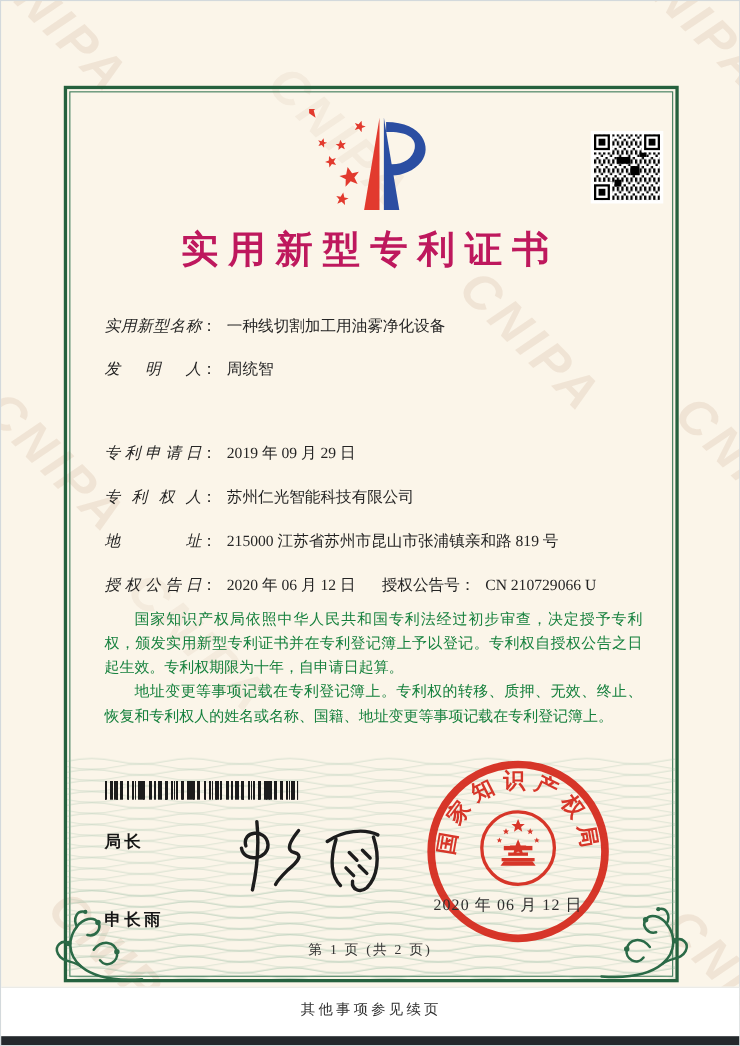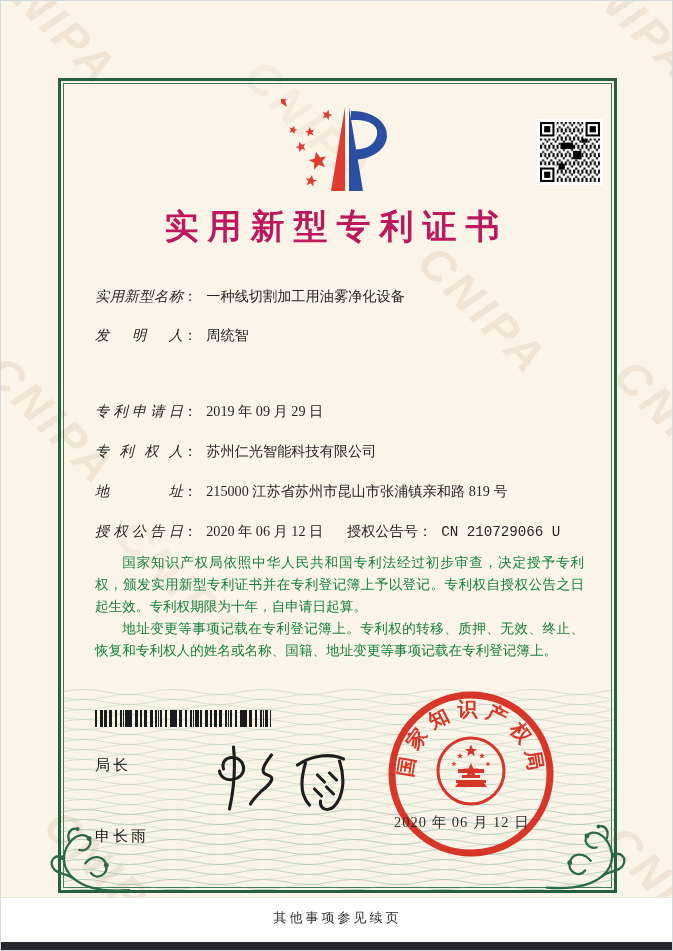--- a/index.html
+++ b/index.html
@@ -17,32 +17,32 @@
   .abs { position:absolute; z-index:2; }
   .cert-no { left:94px; top:117px; font-size:14px; letter-spacing:3px; color:#3b3b3b; }
   .logo { left:280px; top:98px; }
   .qr-box { left:536px; top:118px; width:66px; height:66px; background:#fff; padding:3px; }
   .title { left:0; right:0; top:203px; text-align:center; font-size:34px;
            font-weight:700; letter-spacing:9px; color:#be185d; }
   .field-row { left:94px; width:505px; height:20px; font-size:14.2px; color:#252525; }
   .flabel { display:inline-block; width:88px; text-align:justify; text-align-last:justify;
             vertical-align:top;font-style:italic; }
   .fcolon { margin-right:9px; }
-  .fgroup2 { position:absolute; left:252px; top:0;font-family:Liberation Mono, monospace; }
+  .fgroup2 { position:absolute; left:252px; top:0; }
   .paras { left:94px; top:551px; width:489px; font-size:13.6px; line-height:1.62;
            text-align:justify; color:#15803d; }
   .paras p { text-indent:2em; }
   .waves { left:60px; top:686px; z-index:1; }
   .barcode { left:94px; top:709px; width:176px; height:17px;
     background:
       repeating-linear-gradient(90deg,#1c1c1c 0 2px,rgba(0,0,0,0) 2px 5px),
       repeating-linear-gradient(90deg,#1c1c1c 0 1px,rgba(0,0,0,0) 1px 7px),
       repeating-linear-gradient(90deg,rgba(0,0,0,0) 0 9px,#1c1c1c 9px 12px,rgba(0,0,0,0) 12px 23px); }
   .director { left:94px; font-family:"Liberation Sans", sans-serif;
-              font-weight:400; font-size:15px; letter-spacing:3px; color:#161616; }
+              font-weight:700; font-size:15px; letter-spacing:3px; color:#161616; }
   .sig { left:190px; top:742px; }
   .seal { left:383px; top:686px; opacity:0.93; }
   .seal-date { left:393px; top:812px; font-size:14.5px; letter-spacing:1px;
                color:#2e2e2e; z-index:3; }
   .page-ind { left:0; right:0; top:854px; text-align:center; font-size:12.5px;
               letter-spacing:2px; color:#333; }
   .flourish { z-index:2; }
   .strip { position:absolute; left:0; top:896px; width:673px; height:63px;
            background:#ffffff; border-top:1px solid #e7e7e2; z-index:3;
            text-align:center; }
@@ -204,20 +204,21 @@
         <rect x="-13" y="-2" width="26" height="4"></rect>
         <rect x="-9" y="4" width="18" height="3"></rect>
         <rect x="-15" y="9" width="30" height="3"></rect>
         <path d="M-16,16 L16,16 L13,12 L-13,12 Z"></path>
       </g>
     </g>
   </svg>
 
   <div class="abs seal-date">2020 年 06 月 12 日</div>
 
+  <div class="abs page-ind">第 1 页 (共 2 页)</div>
 
   <svg class="abs flourish" style="left:46px;top:824px" width="86" height="72" viewBox="0 0 90 75">
     <g fill="none" stroke="#2b6a47" stroke-width="2.4" stroke-linecap="round">
       <path d="M86,68 C60,70 40,66 28,56 C14,44 16,28 24,18 C30,10 40,8 44,14 C48,20 42,28 34,26"></path>
       <path d="M28,56 C20,50 10,52 6,44 C2,36 10,30 16,34"></path>
       <path d="M40,40 C48,30 60,32 62,42 C64,52 52,58 46,50"></path>
       <path d="M24,18 C20,10 24,2 32,4"></path>
     </g>
     <g fill="#2b6a47">
       <circle cx="44" cy="14" r="2.6"></circle>

